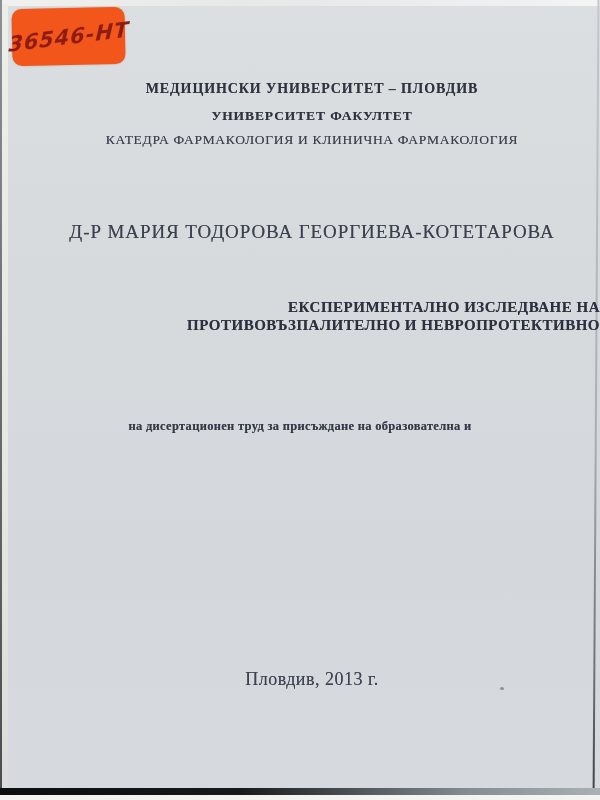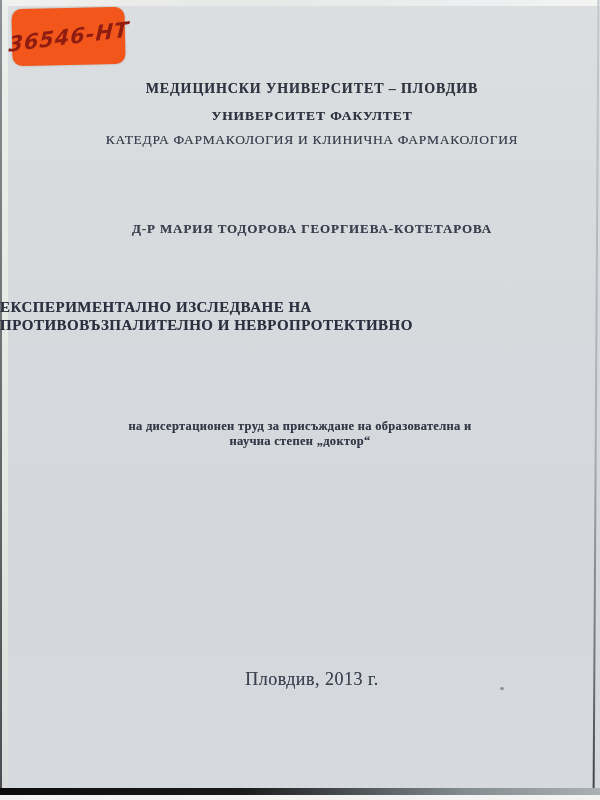--- a/index.html
+++ b/index.html
@@ -66,24 +66,24 @@
   .tline {
     position: absolute; left: 0; right: 0;
     text-align: center;
     white-space: nowrap;
     text-shadow: 0 0 0.6px rgba(52,58,74,0.55);
     padding-left: 24px;
   }
   .univ       { top: 81px;  font-size: 14px;   font-weight: bold; letter-spacing: 0.9px; color: #2e3340; }
   .fac        { top: 108px; font-size: 13.5px; font-weight: bold; letter-spacing: 0.9px; color: #2e3340; }
   .dept       { top: 132px; font-size: 13.5px; font-weight: normal; letter-spacing: 0.7px; color: #3a404e; text-align: center; }
-  .author     { top: 221px; font-size: 13px;   font-weight: bold; letter-spacing: 0.9px; color: #3a404e; text-align: center; }
+  .author     { top: 221px; font-size: 19px;   font-weight: normal; letter-spacing: 0.9px; color: #3a404e; text-align: center; }
   .title-block {
     position: absolute; top: 299px; left: 0; right: 0;
-    text-align: left; font-size: 15px; font-weight: bold;
+    text-align: right; font-size: 15px; font-weight: bold;
     letter-spacing: 0.5px; line-height: 17.5px; color: #2c3140;
     text-shadow: 0 0 0.6px rgba(44,49,64,0.6);
   }
   .avtoref    { top: 400px; font-size: 16px;   font-weight: bold; letter-spacing: 1.6px; color: #2c3140; }
   .sub-block {
     position: absolute; top: 419px; left: 0; right: 0;
     text-align: center; font-size: 12.5px; font-weight: bold;
     letter-spacing: 0.3px; line-height: 14.5px; color: #333948;
     text-shadow: 0 0 0.5px rgba(51,57,72,0.55);
   }
@@ -126,21 +126,20 @@
   <div class="tline author">Д-Р МАРИЯ ТОДОРОВА ГЕОРГИЕВА-КОТЕТАРОВА</div>
 
   <div class="title-block">
     <div>ЕКСПЕРИМЕНТАЛНО ИЗСЛЕДВАНЕ НА</div>
     <div>ПРОТИВОВЪЗПАЛИТЕЛНО И НЕВРОПРОТЕКТИВНО</div>
   </div>
 
 
   <div class="sub-block">
     <div>на дисертационен труд за присъждане на образователна и</div>
-    <div>научна степен „доктор“</div>
   </div>
 
 
   <div class="tline footer">Пловдив, 2013 г.</div>
 
   <div class="speck"></div>
 
 </div>
 
 </body></html>

